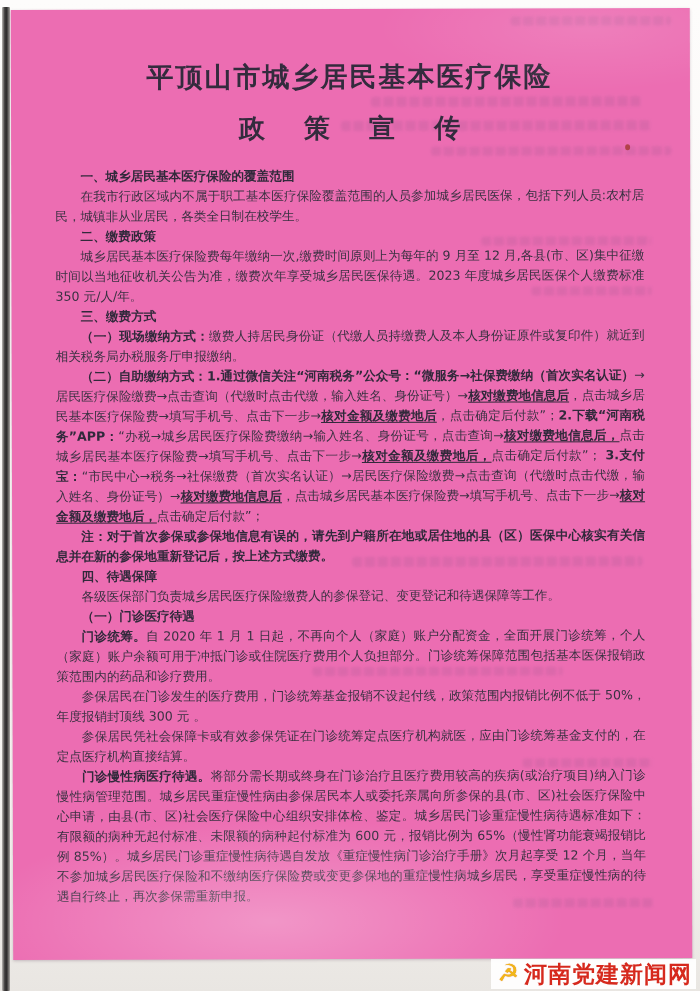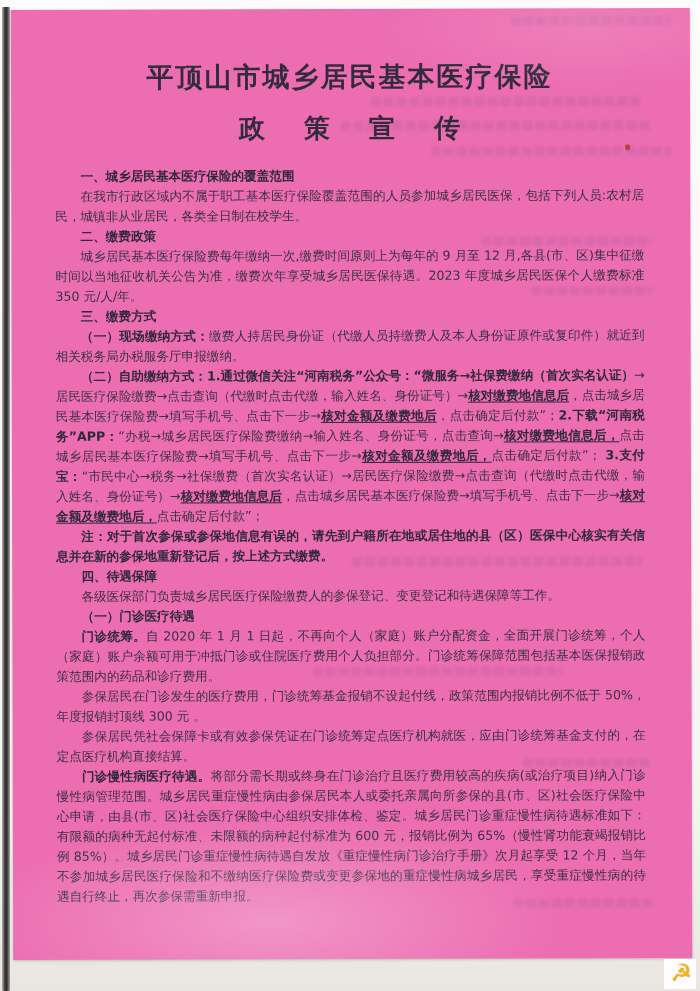--- a/index.html
+++ b/index.html
@@ -132,15 +132,16 @@
           <p class="blk para"><span class="b">门诊统筹。</span><span>自 2020 年 1 月 1 日起，不再向个人（家庭）账户分配资金，全面开展门诊统筹，个人（家庭）账户余额可用于冲抵门诊或住院医疗费用个人负担部分。门诊统筹保障范围包括基本医保报销政策范围内的药品和诊疗费用。</span></p>
           <p class="blk para"><span>参保居民在门诊发生的医疗费用，门诊统筹基金报销不设起付线，政策范围内报销比例不低于 50%，年度报销封顶线 300 元 。</span></p>
           <p class="blk para"><span>参保居民凭社会保障卡或有效参保凭证在门诊统筹定点医疗机构就医，应由门诊统筹基金支付的，在定点医疗机构直接结算。</span></p>
           <p class="blk para"><span class="b">门诊慢性病医疗待遇。</span><span>将部分需长期或终身在门诊治疗且医疗费用较高的疾病(或治疗项目)纳入门诊慢性病管理范围。城乡居民重症慢性病由参保居民本人或委托亲属向所参保的县(市、区)社会医疗保险中心申请，由县(市、区)社会医疗保险中心组织安排体检、鉴定。城乡居民门诊重症慢性病待遇标准如下：有限额的病种无起付标准、未限额的病种起付标准为 600 元，报销比例为 65%（慢性肾功能衰竭报销比例 85%）。城乡居民门诊重症慢性病待遇自发放《重症慢性病门诊治疗手册》次月起享受 12 个月，当年不参加城乡居民医疗保险和不缴纳医疗保险费或变更参保地的重症慢性病城乡居民，享受重症慢性病的待遇自行终止，再次参保需重新申报。</span></p>
         </div>
     </div>
   </div>
 
   <div class="watermark">
     <span class="emblem">☭</span>
+    <span class="wm-text">河南党建新闻网</span>
   </div>
 
 </div>
 
 </body></html>

